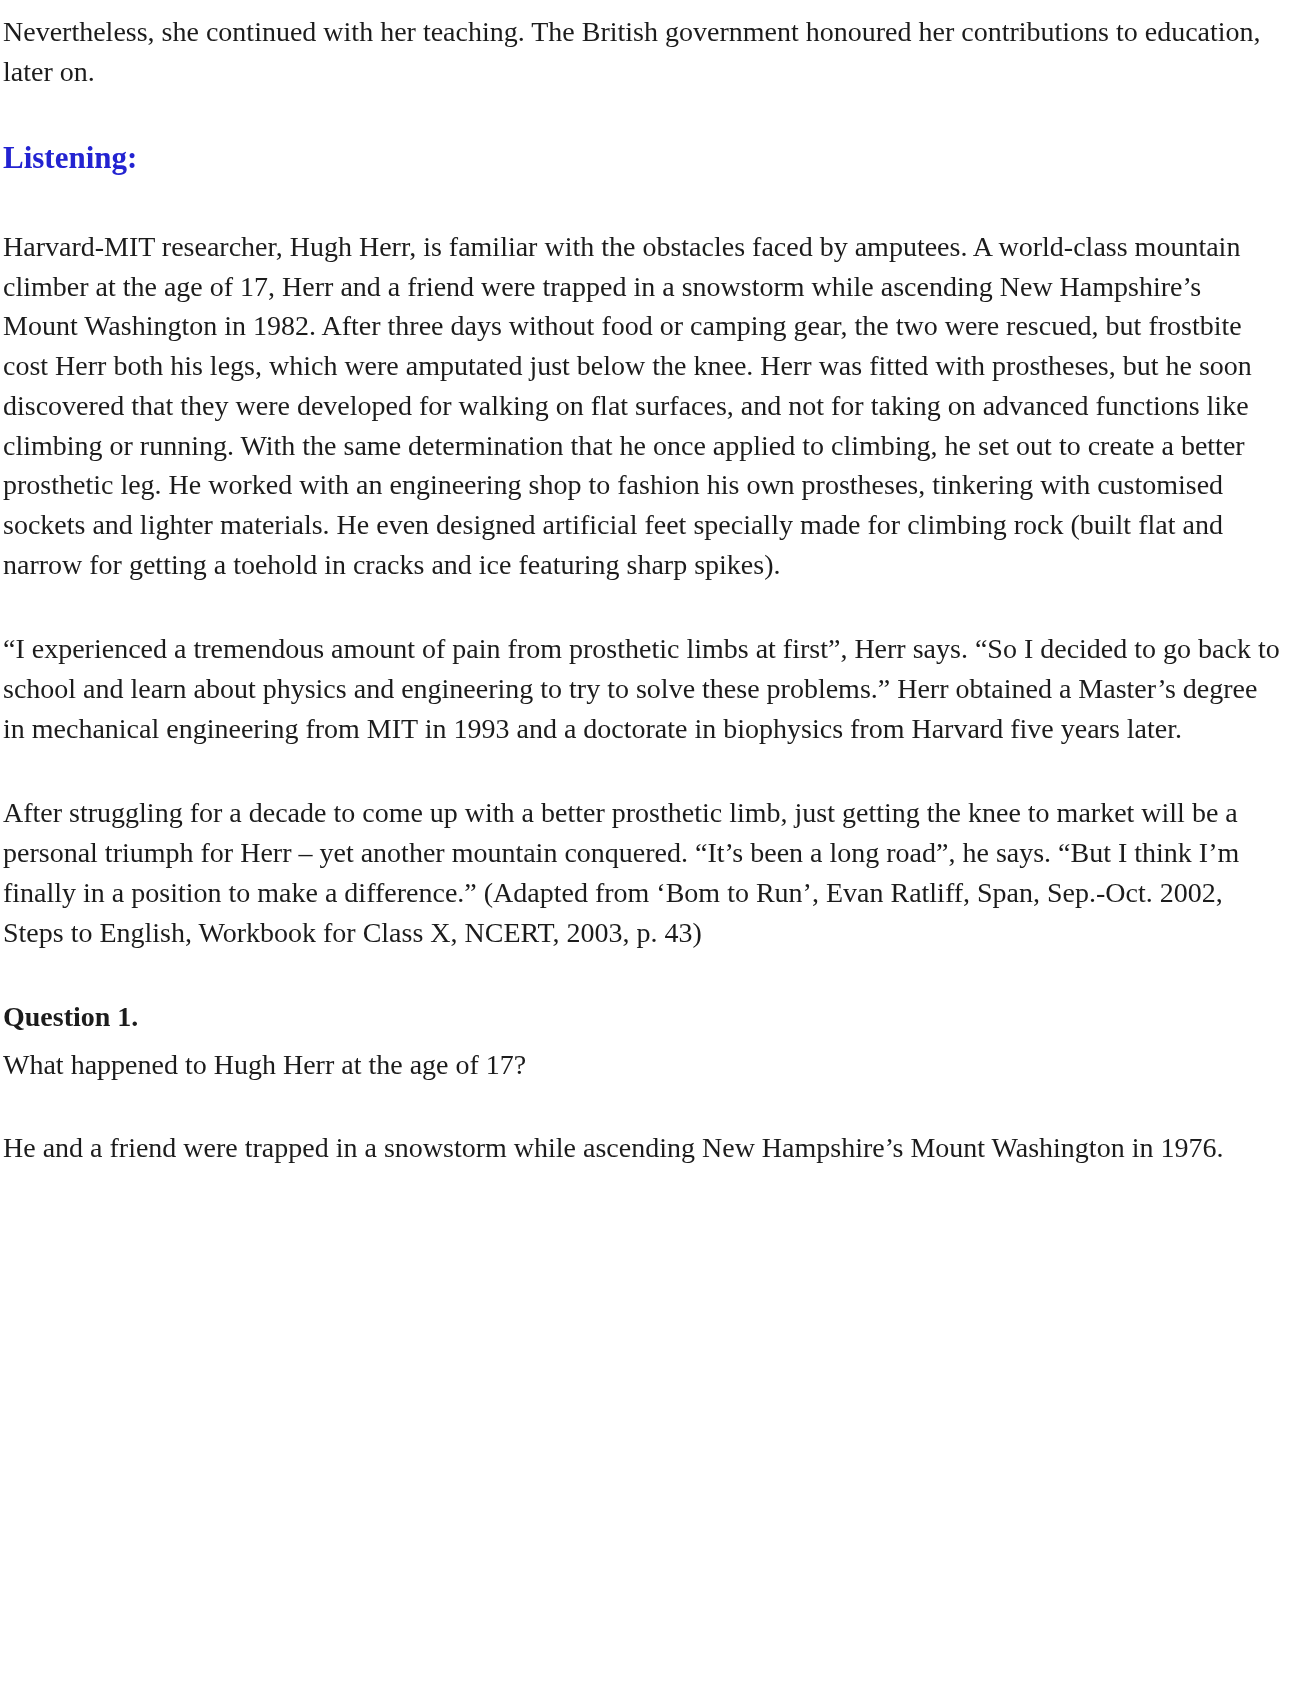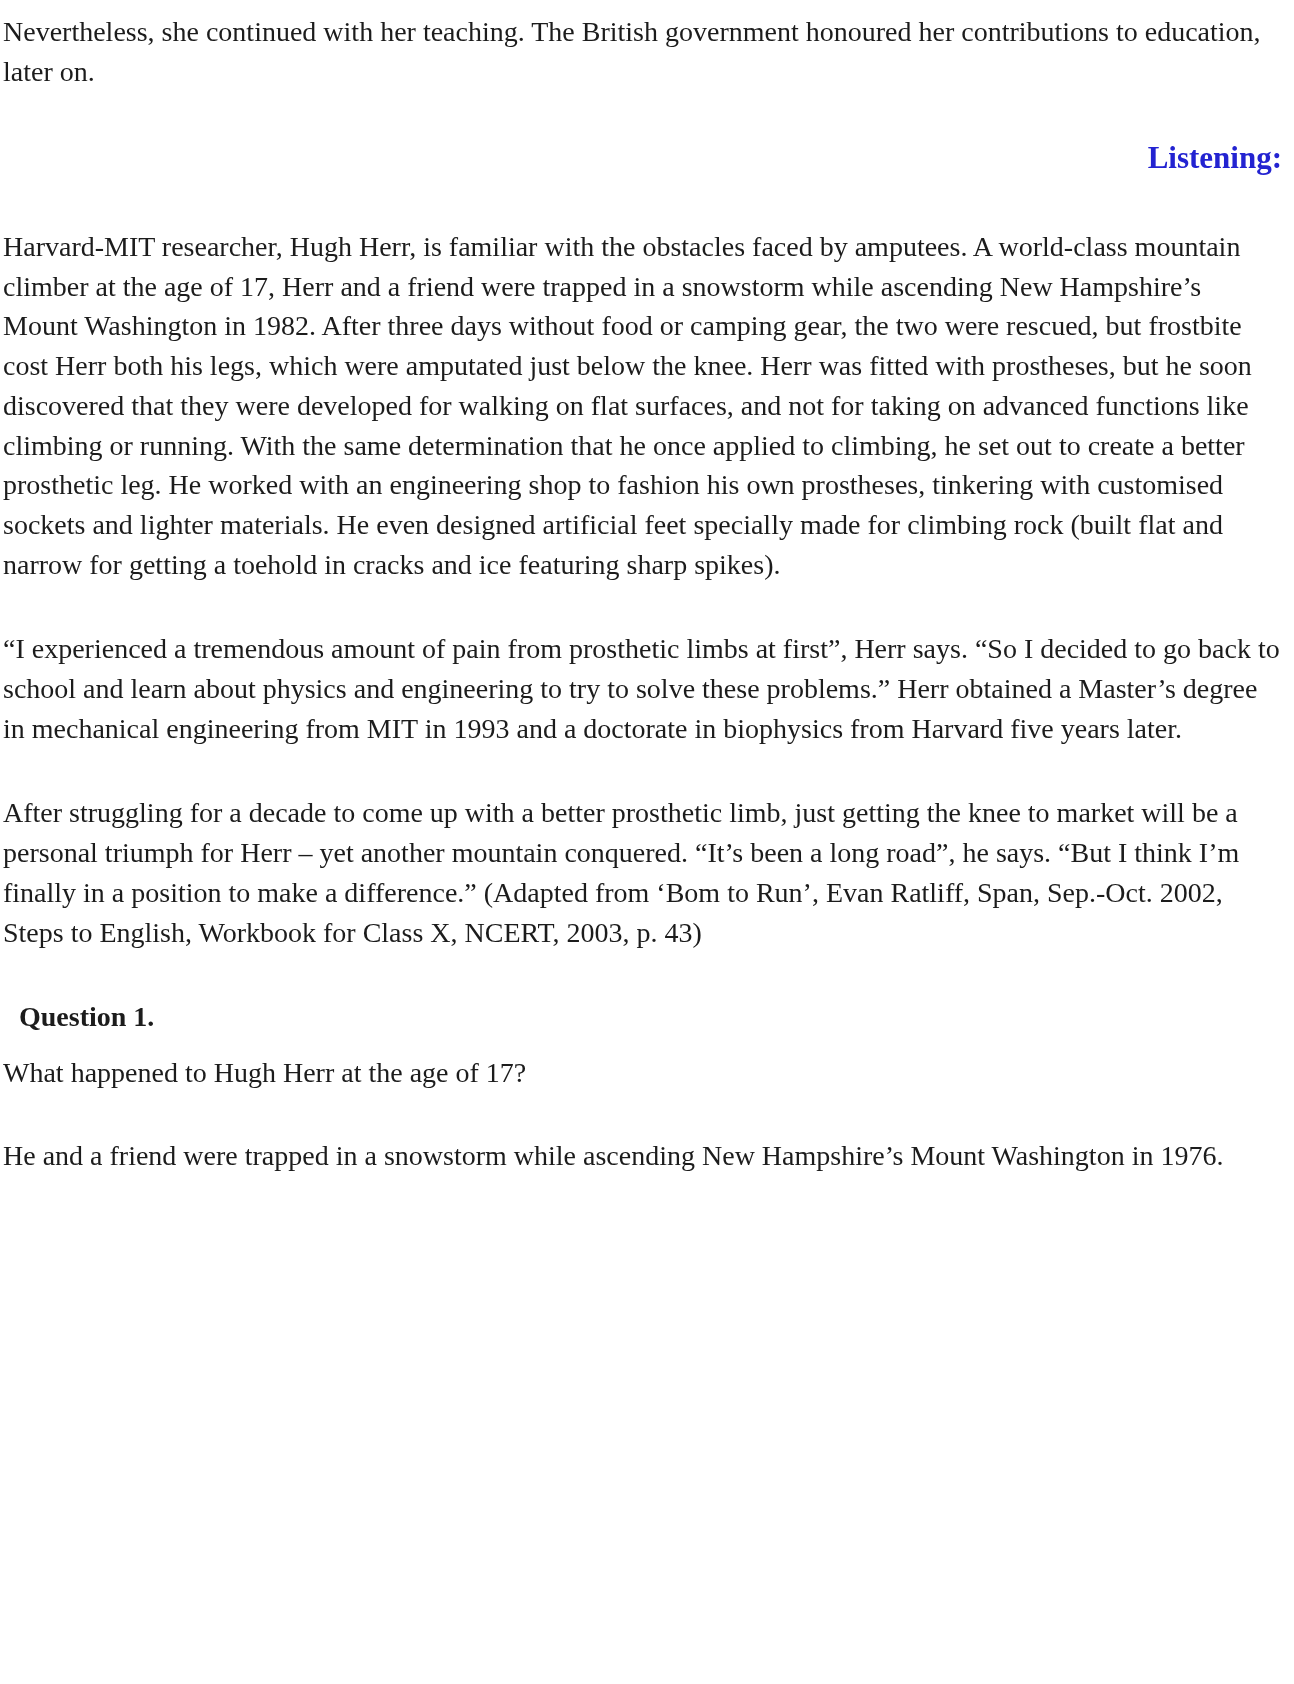--- a/index.html
+++ b/index.html
@@ -25,25 +25,24 @@
     text-align: left;
   }
   .para {
     margin: 0 0 1.6em 0;
   }
   .section-heading {
     color: var(--heading-color);
     font-weight: bold;
     font-size: 31px;
     margin: 0 0 1.5em 0;
-    text-align: right;
   }
   .block-label {
     font-weight: bold;
-    margin: 16px;
+    margin: 0;
   }
   .block-text {
     margin: 8px 0 1.55em 0;
   }
   .block-text-last {
     margin: 0;
   }
 </style>
 </head>
 <body>

